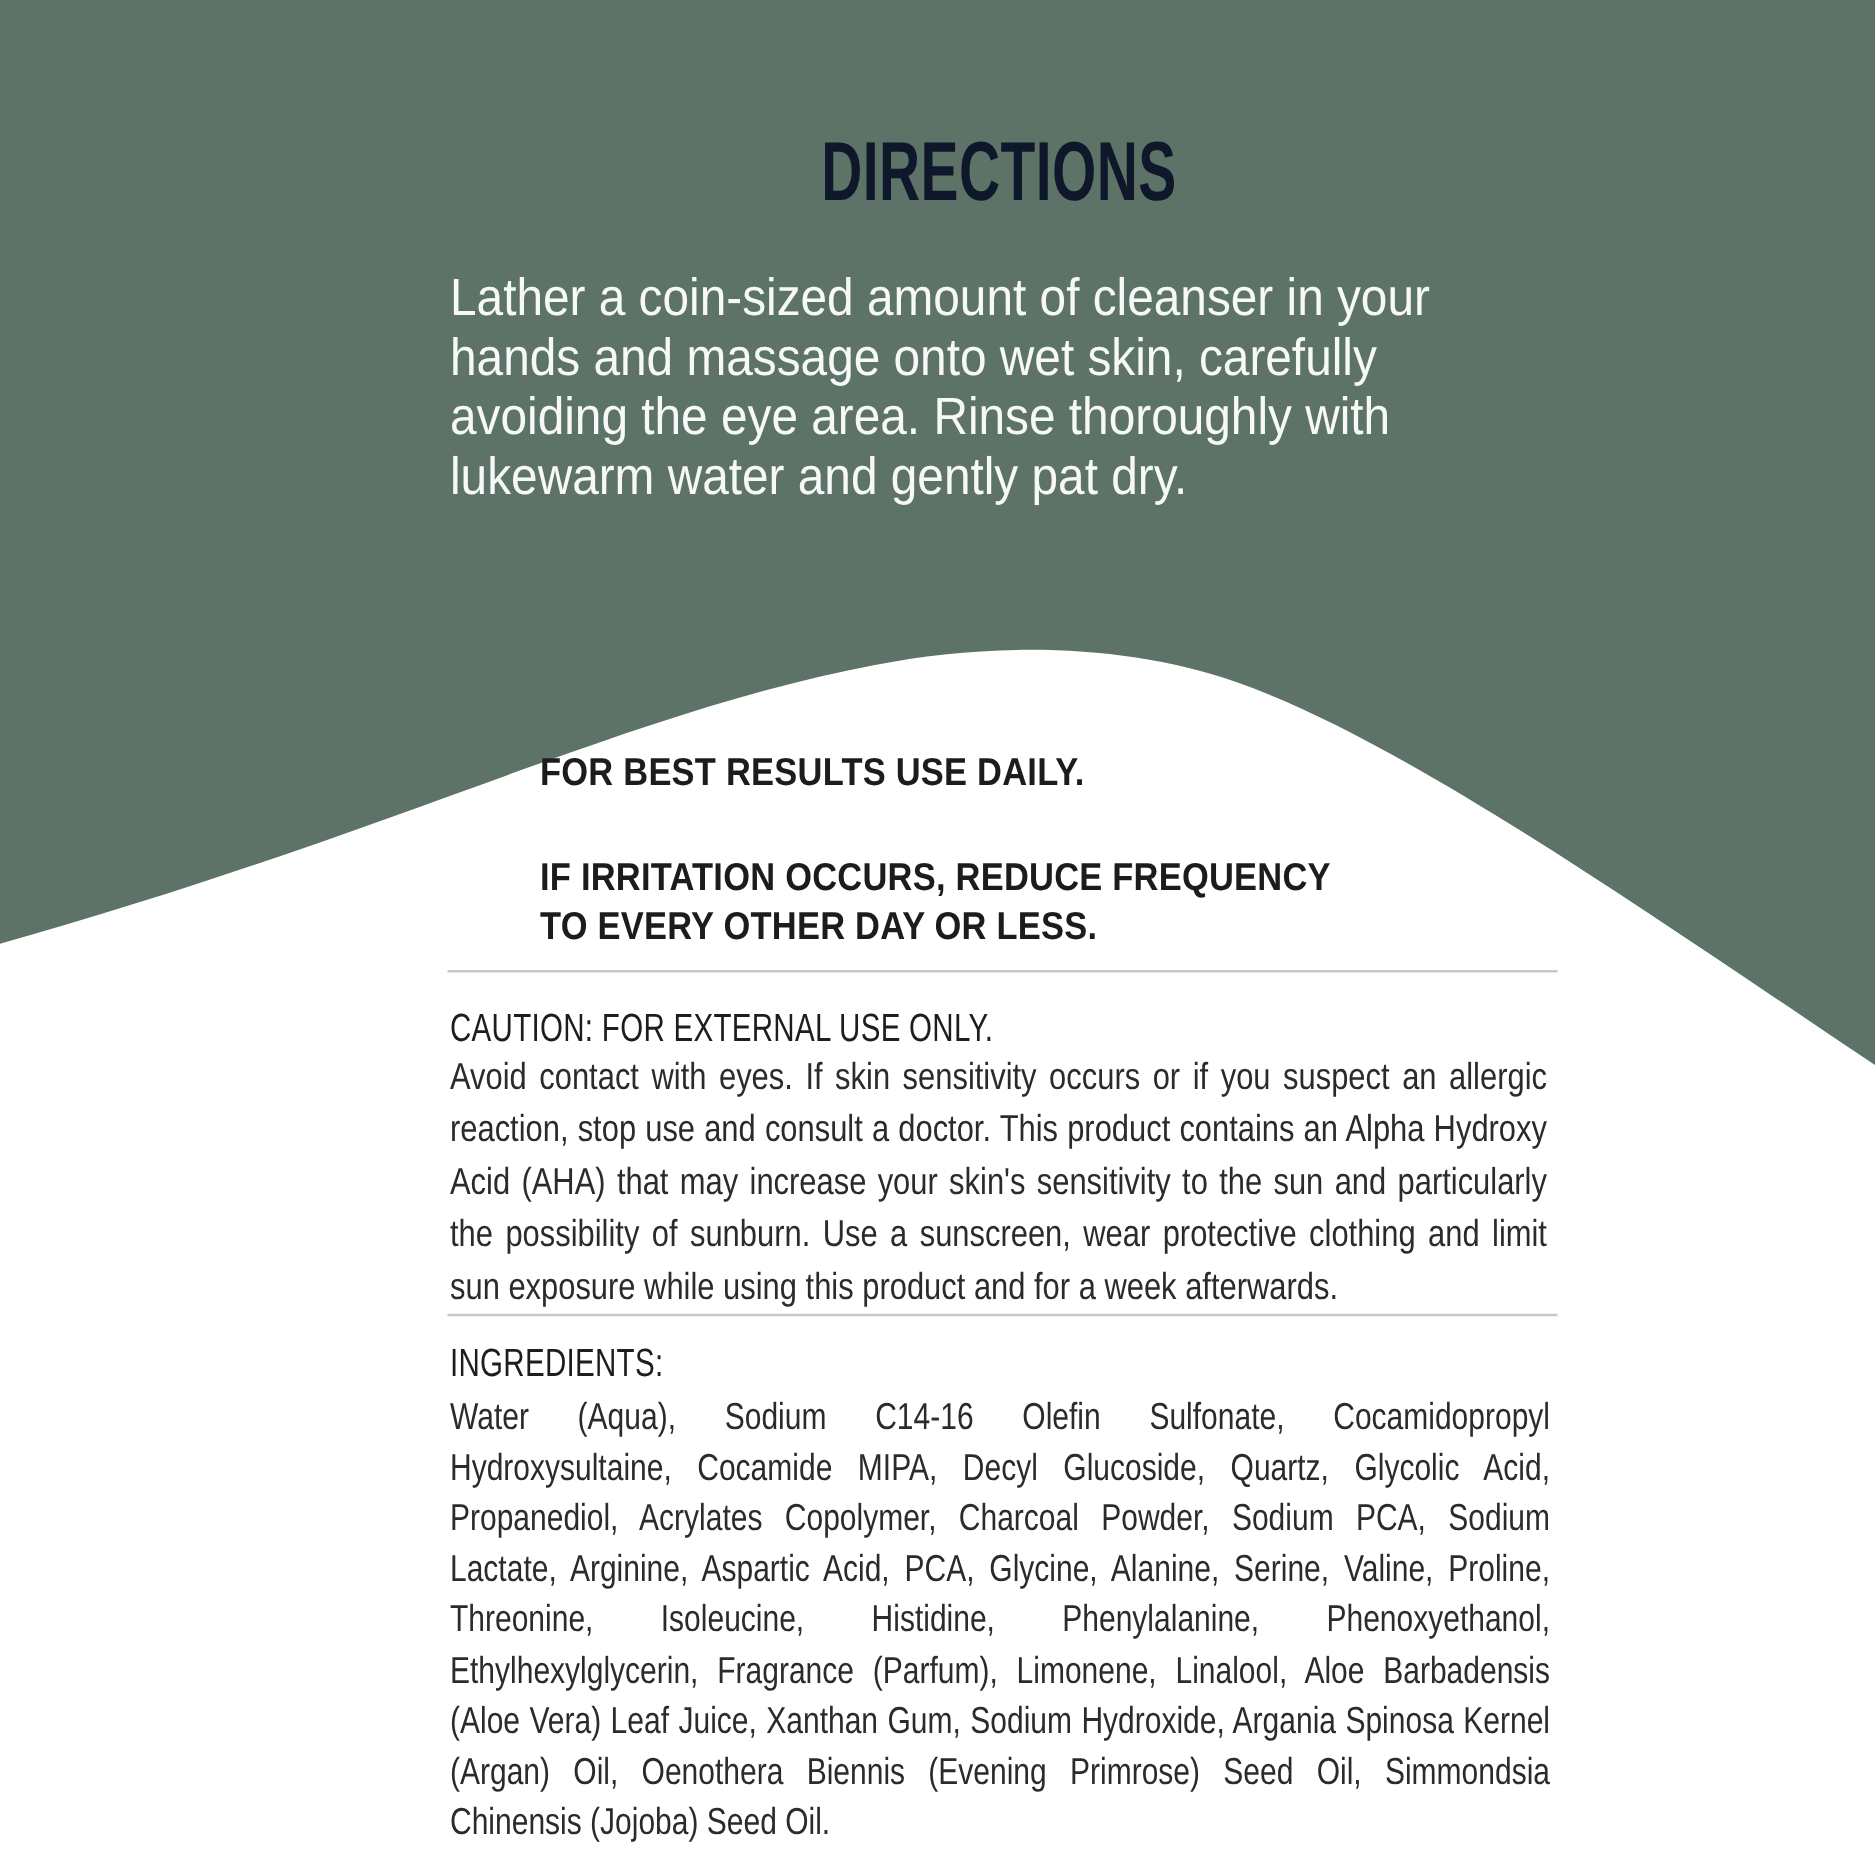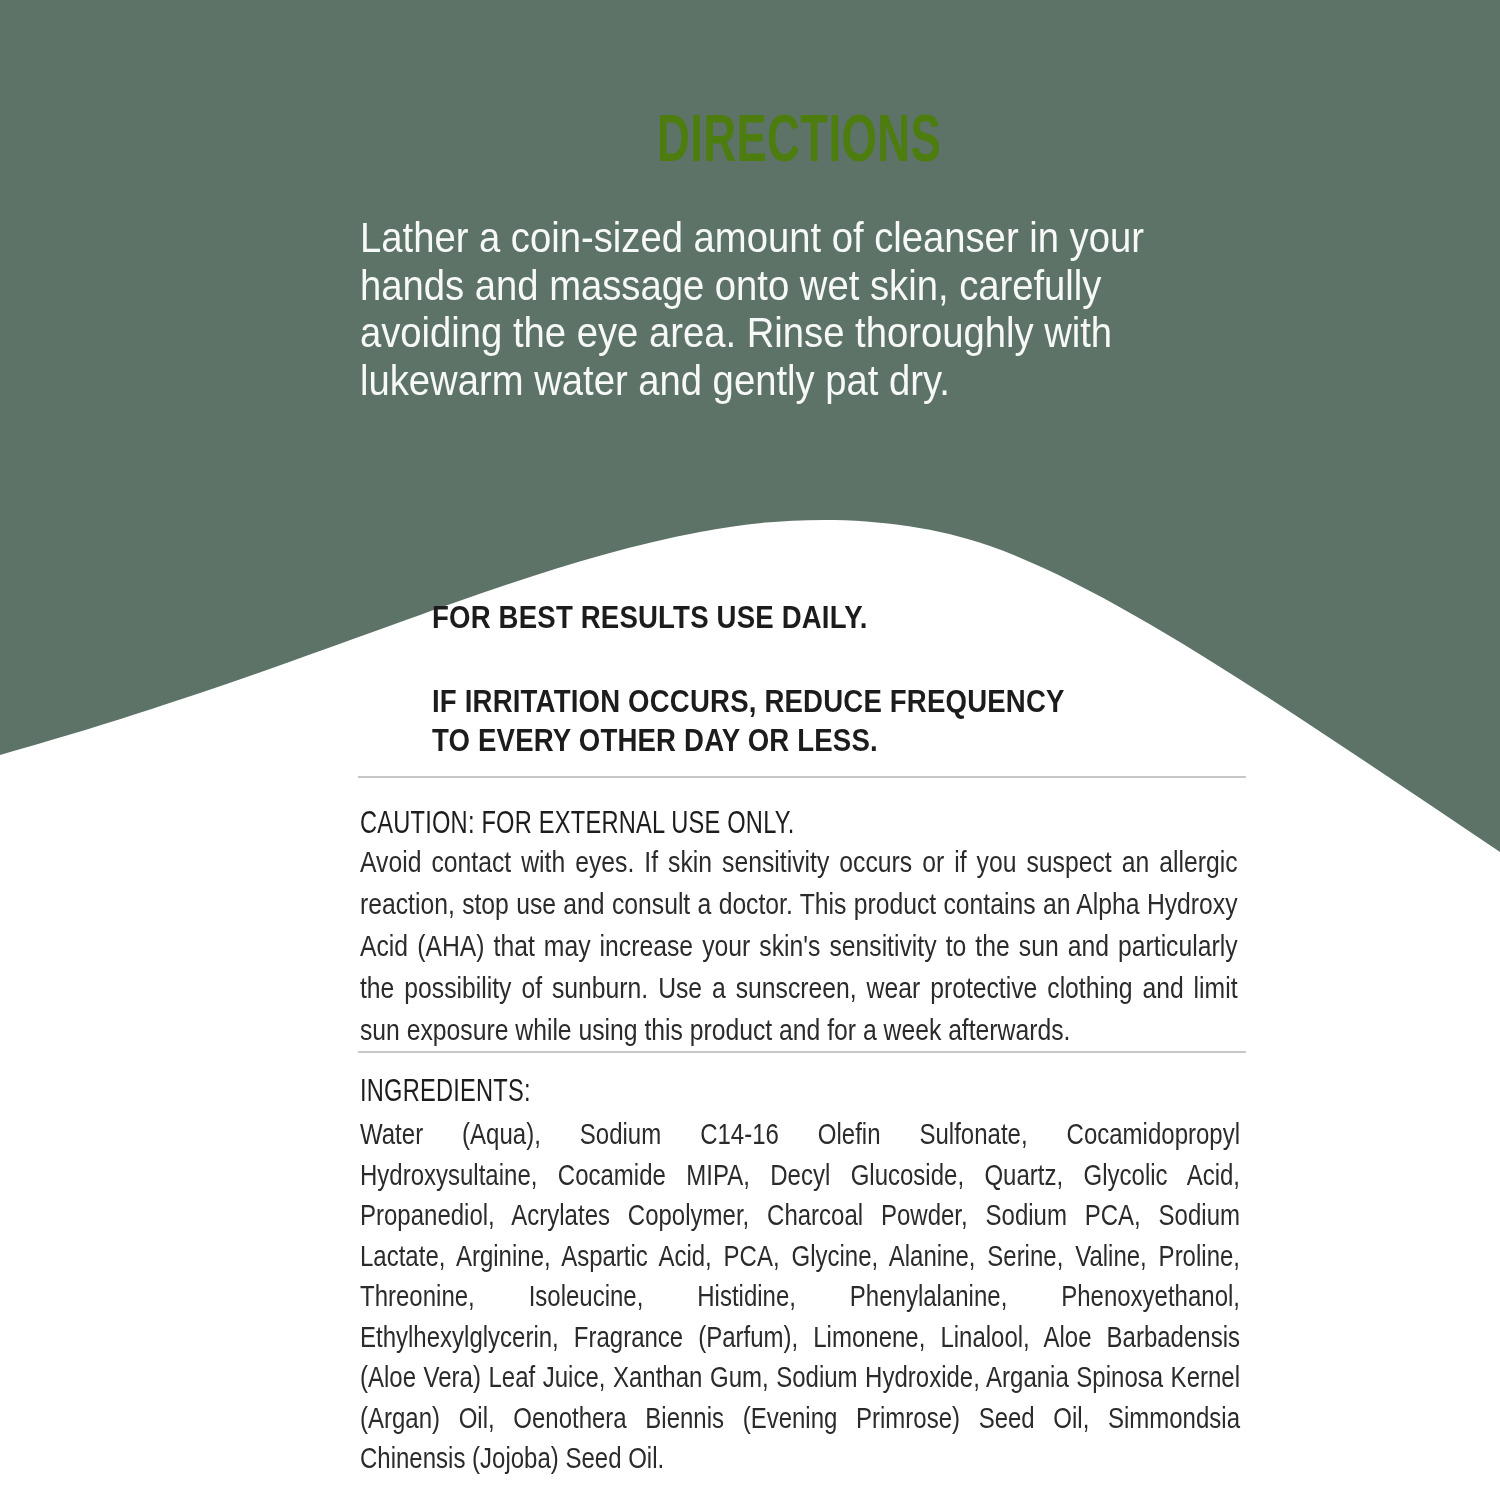--- a/index.html
+++ b/index.html
@@ -12,21 +12,21 @@
     font-family: "Liberation Sans", sans-serif;
     color: #262626;
   }
   .wave-svg { position: absolute; top: 0; left: 0; display: block; }
 
   
   .title-row {
     position: absolute;
     left: 360px; top: 104px; width: 878px;
     text-align: center;
-    color: #4d7c0f;
+    color: #0f172a;
   }
   .title {
     display: inline-block;
     font-size: 67px;
     line-height: 67px;
     font-weight: bold;
     letter-spacing: 0.5px;
     transform: scaleX(0.68);
     transform-origin: 50% 50%;
     white-space: nowrap;

